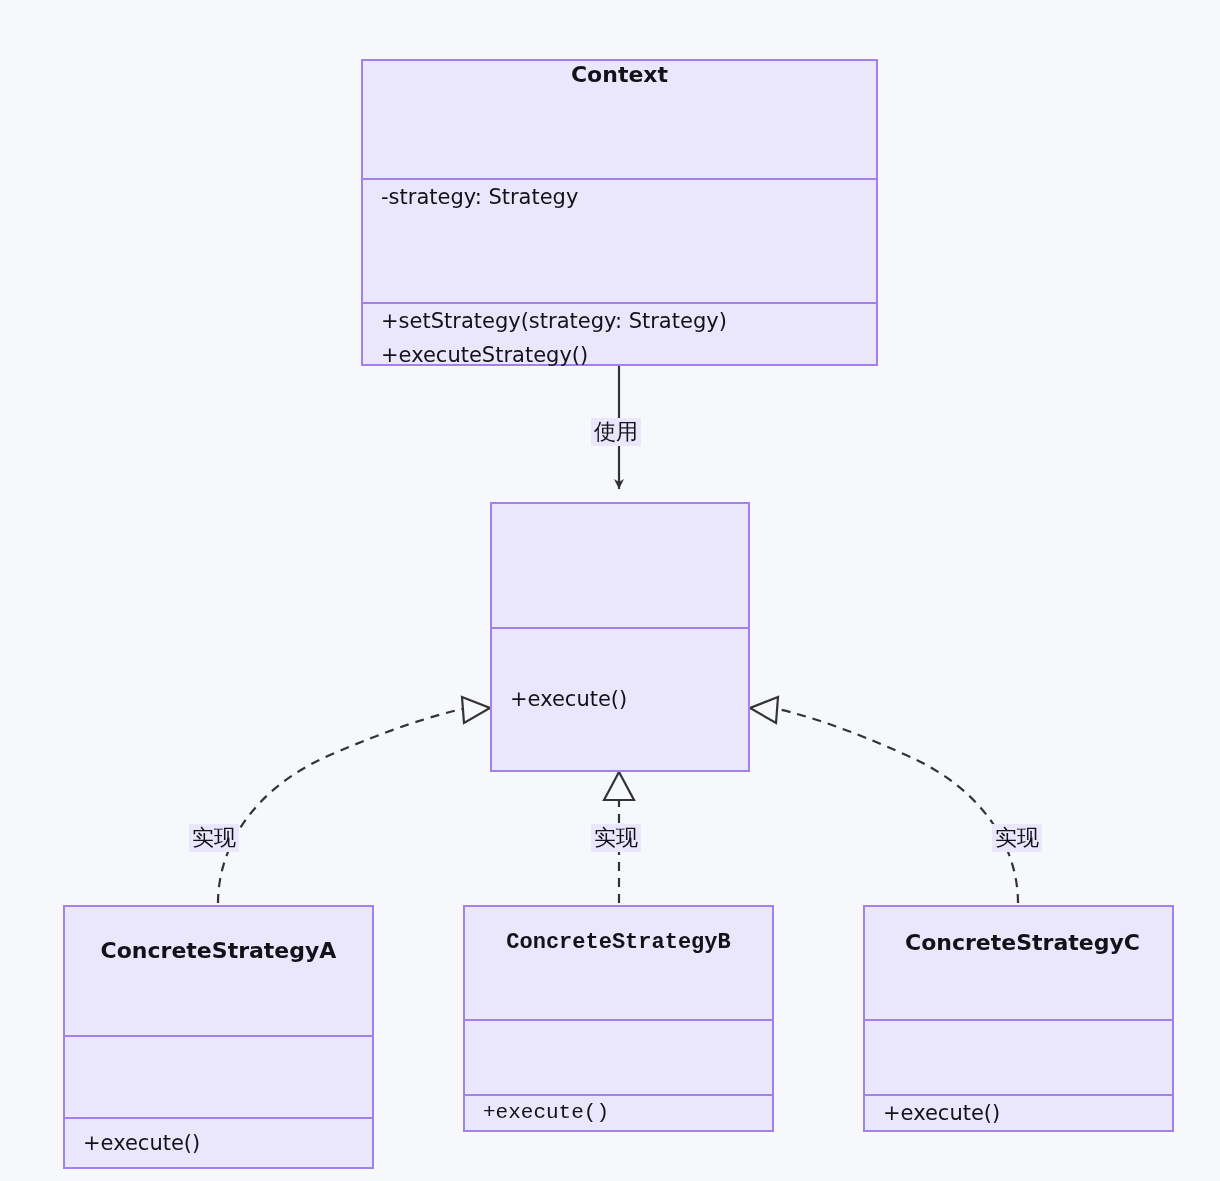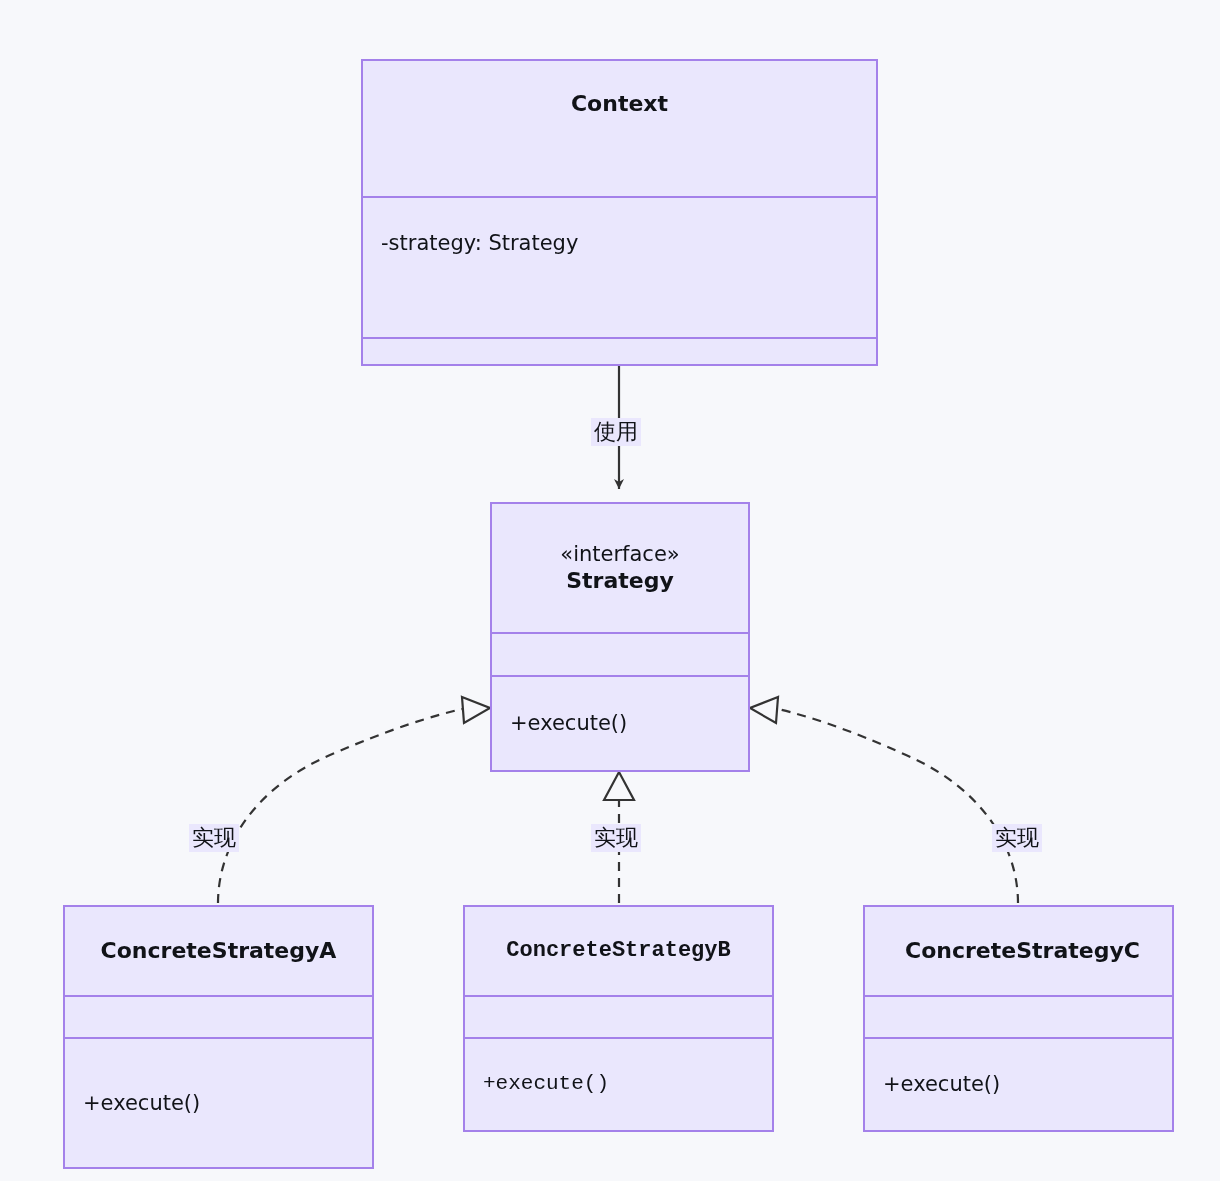--- a/index.html
+++ b/index.html
@@ -68,20 +68,21 @@
     font-weight: bold;
     color: #111318;
     line-height: 1.3;
     text-align: center;
   }
   .node-members {
     display: flex;
     flex-direction: column;
     justify-content: center;
     padding-left: 18px;
+    margin-top: 40px;
   }
   .member-line {
     font-size: 21px;
     color: #111318;
     line-height: 1.62;
     white-space: nowrap;
   }
   .node-members.compartment-empty {
     padding: 0;
   }
@@ -134,28 +135,26 @@
   </svg>
 
   <div class="uml-node" style="left:361px; top:59px; width:517px; height:307px;gap:48px;">
     <div class="uml-compartment node-title-compartment" style="height:87px;">
       <div class="node-title">Context</div>
     </div>
     <div class="uml-compartment node-members" style="height:93px;">
       <div class="member-line">-strategy: Strategy</div>
     </div>
     <div class="uml-compartment node-members" style="flex:1 1 auto;">
+      <div class="member-line">+setStrategy(strategy: Strategy)</div>
+      <div class="member-line">+executeStrategy()</div>
     </div>
   </div>
 
   <div class="uml-node" style="left:490px; top:502px; width:260px; height:270px;">
-    <div class="uml-compartment node-title-compartment" style="height:128px;">
-      <div class="node-stereotype">«interface»</div>
-      <div class="node-title">Strategy</div>
-    </div>
     <div class="uml-compartment node-members compartment-empty" style="height:43px;"></div>
     <div class="uml-compartment node-members centered-members" style="flex:1 1 auto;">
       <div class="member-line">+execute()</div>
     </div>
   </div>
 
   <div class="uml-node" style="left:63px; top:905px; width:311px; height:264px;">
     <div class="uml-compartment node-title-compartment" style="height:88px;">
       <div class="node-title">ConcreteStrategyA</div>
     </div>

